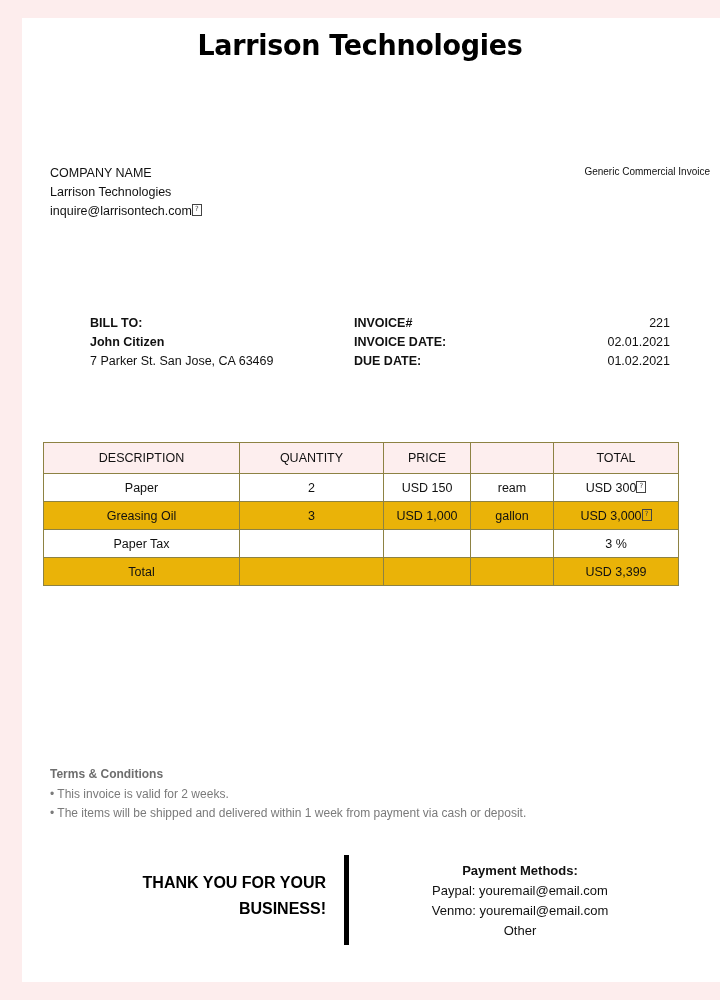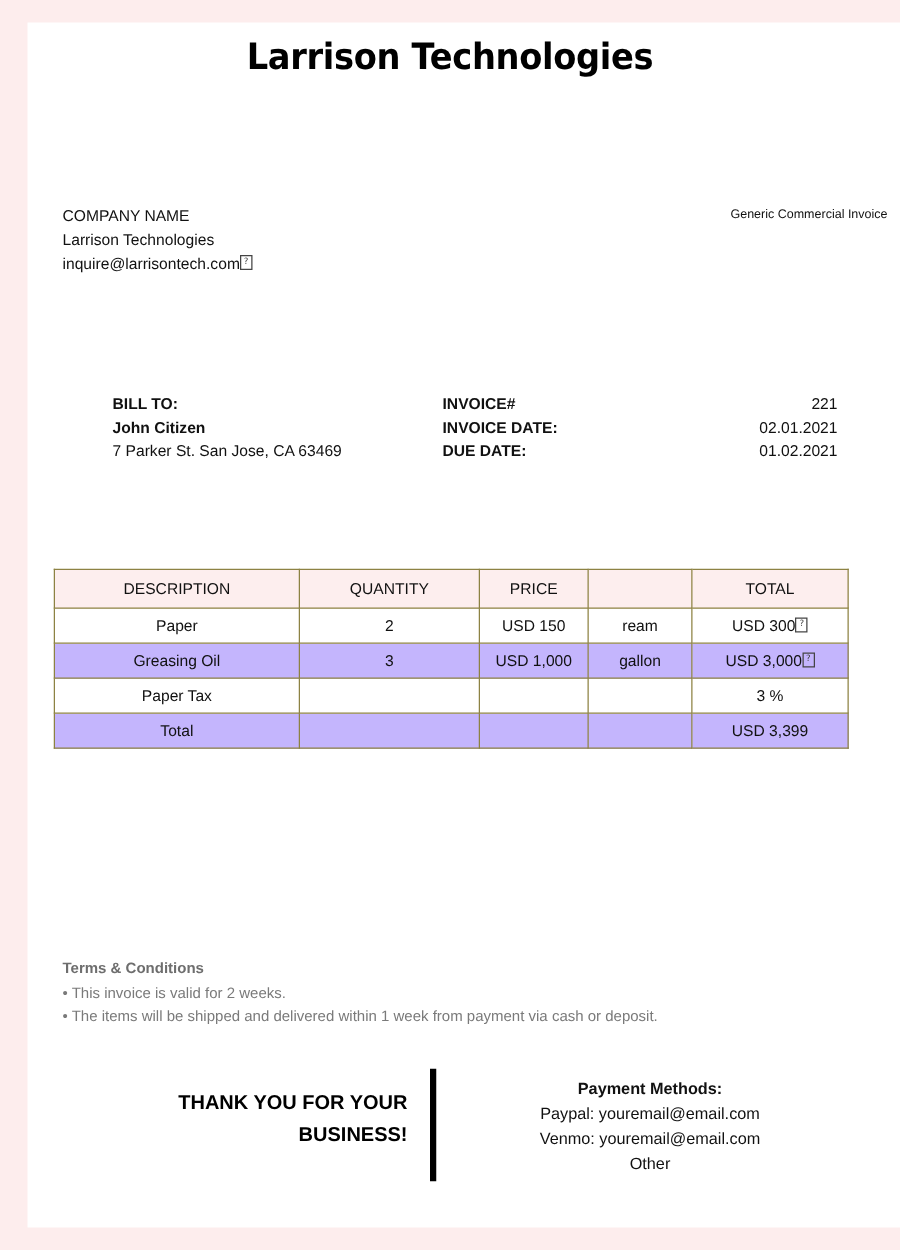--- a/index.html
+++ b/index.html
@@ -99,39 +99,39 @@
     align-items: baseline;
     gap: 24px;
   }
   .detail-row .label { font-weight: bold; }
   .detail-row .value { font-weight: normal; }
 
   
   .tbl {
     position: absolute;
     left: 21px;
-    top: 437px;
+    top: 424px;
     width: 635px;
     border-collapse: collapse;
     font-size: 12.5px;
     color: #111111;
     table-layout: fixed;
     border-radius: 26px;
   }
   .tbl td, .tbl th {
     border: 1px solid #8d8243;
     text-align: center;
     font-weight: normal;
     padding: 0;
     height: 27px;
     vertical-align: middle;
   }
   .tbl tr.head td { background: #fdeeee; height: 30px; }
   .tbl tr.white td { background: #ffffff; }
-  .tbl tr.pink td  { background: #c4b5fd; }
+  .tbl tr.pink td  { background: #eab308; }
   .col-desc  { width: 196px; }
   .col-qty   { width: 144px; }
   .col-price { width: 87px; }
   .col-unit  { width: 83px; }
   .col-total { width: 125px; }
 
   
   .terms {
     position: absolute;
     left: 28px;

